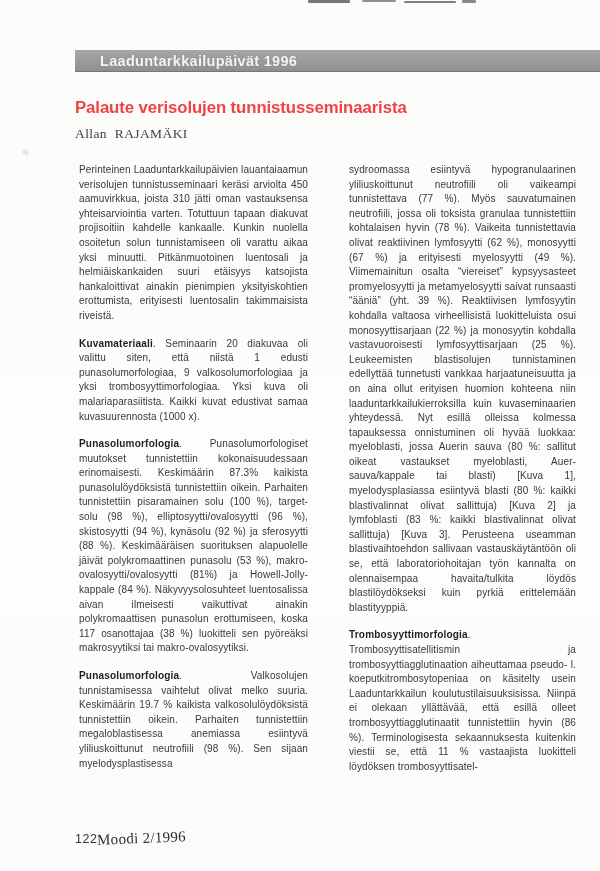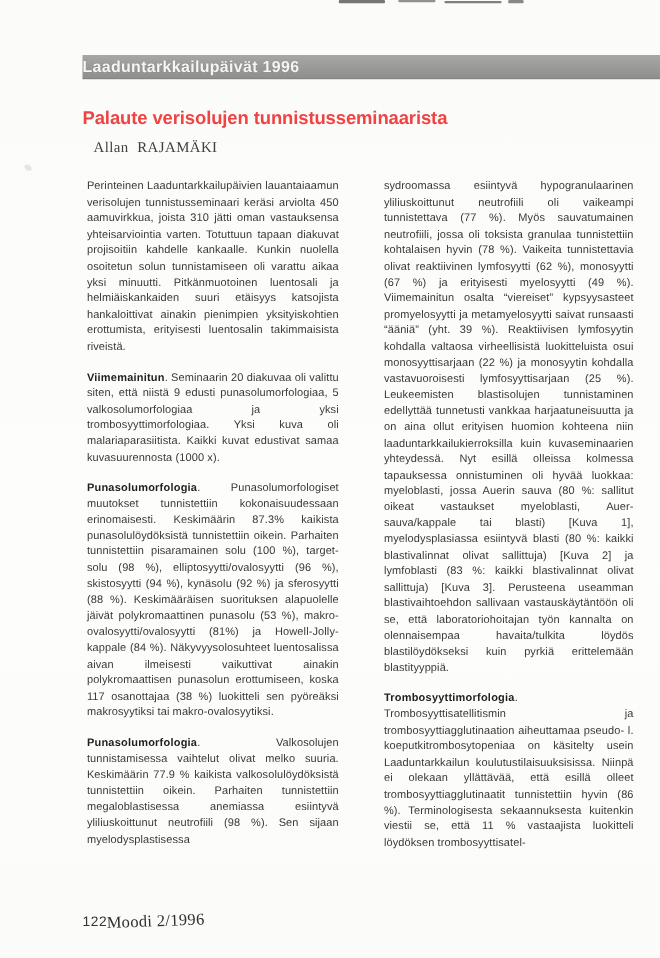--- a/index.html
+++ b/index.html
@@ -19,39 +19,39 @@
   .a3 { left: 404px; top: 1px; width: 52px; height: 2px; opacity: .7; }
   .a4 { left: 462px; top: 0; width: 14px; height: 3px; opacity: .65; }
   .smudge { position: absolute; left: 22px; top: 150px; width: 7px; height: 5px;
     background: #bdbdb8; opacity: .35; border-radius: 50%; transform: rotate(35deg); }
 
   .header-bar {
     position: absolute; left: 75px; right: 0; top: 50px; height: 22px;
     background: linear-gradient(180deg, #a7a7a5 0%, #9c9c9a 45%, #8f8f8d 100%);
     border-bottom: 1px solid #787876;
     line-height: 22px;
-    padding-left: 0;
+    padding-left: 25px;
     box-sizing: border-box;
   }
   .header-bar span {
     color: #f6f6f4;
     font-weight: bold;
     font-size: 14.5px;
     letter-spacing: 0.3px;
     text-shadow: 0 0 1px rgba(60,60,60,.4);
   }
 
   .title {
     position: absolute; left: 75px; top: 98px;
     margin: 0;
     font-size: 16.8px; font-weight: bold; color: #ef4444;
     letter-spacing: -0.1px;
   }
   .author {
-    position: absolute; left: 85px; top: 126px;
+    position: absolute; left: 75px; top: 126px;
     font-family: "Liberation Serif", serif;
     font-size: 13.5px; color: #3f3f3f;
     word-spacing: 4px;
     letter-spacing: 0.4px;
   }
 
   .columns {
     position: absolute; left: 75px; top: 163px; width: 501px;
     display: flex; gap: 37px;
   }
@@ -96,23 +96,23 @@
     <span>Laaduntarkkailupäivät 1996</span>
   </div>
 
   <h1 class="title">Palaute verisolujen tunnistusseminaarista</h1>
   <div class="author">Allan RAJAMÄKI</div>
 
   <div class="columns">
 
     <div class="col col-left">
       <p class="para"><strong class="runin"></strong><span>Perinteinen Laaduntarkkailupäivien lauantaiaamun verisolujen tunnistusseminaari keräsi arviolta 450 aamuvirkkua, joista 310 jätti oman vastauksensa yhteisarviointia varten. Totuttuun tapaan diakuvat projisoitiin kahdelle kankaalle. Kunkin nuolella osoitetun solun tunnistamiseen oli varattu aikaa yksi minuutti. Pitkänmuotoinen luentosali ja helmiäiskankaiden suuri etäisyys katsojista hankaloittivat ainakin pienimpien yksityiskohtien erottumista, erityisesti luentosalin takimmaisista riveistä.</span></p>
-      <p class="para"><strong class="runin">Viimemainitun</strong><span>. Seminaarin 20 diakuvaa oli valittu siten, että niistä 9 edusti punasolumorfologiaa, 5 valkosolumorfologiaa ja yksi trombosyyttimorfologiaa. Yksi kuva oli malariaparasiitista. Kaikki kuvat edustivat samaa kuvasuurennosta (1000 x).</span></p>
+      <p class="para"><strong class="runin">Kuvamateriaali</strong><span>. Seminaarin 20 diakuvaa oli valittu siten, että niistä 1 edusti punasolumorfologiaa, 9 valkosolumorfologiaa ja yksi trombosyyttimorfologiaa. Yksi kuva oli malariaparasiitista. Kaikki kuvat edustivat samaa kuvasuurennosta (1000 x).</span></p>
       <p class="para"><strong class="runin">Punasolumorfologia</strong><span>. Punasolumorfologiset muutokset tunnistettiin kokonaisuudessaan erinomaisesti. Keskimäärin 87.3% kaikista punasolulöydöksistä tunnistettiin oikein. Parhaiten tunnistettiin pisaramainen solu (100 %), target-solu (98 %), elliptosyytti/ovalosyytti (96 %), skistosyytti (94 %), kynäsolu (92 %) ja sferosyytti (88 %). Keskimääräisen suorituksen alapuolelle jäivät polykromaattinen punasolu (53 %), makro-ovalosyytti/ovalosyytti (81%) ja Howell-Jolly-kappale (84 %). Näkyvyysolosuhteet luentosalissa aivan ilmeisesti vaikuttivat ainakin polykromaattisen punasolun erottumiseen, koska 117 osanottajaa (38 %) luokitteli sen pyöreäksi makrosyytiksi tai makro-ovalosyytiksi.</span></p>
-      <p class="para"><strong class="runin">Punasolumorfologia</strong><span>. Valkosolujen tunnistamisessa vaihtelut olivat melko suuria. Keskimäärin 77.9 % kaikista valkosolulöydöksistä tunnistettiin oikein. Parhaiten tunnistettiin megaloblastisessa anemiassa esiintyvä yliliuskoittunut neutrofiili (98 %). Sen sijaan myelodysplastisessa</span></p>
+      <p class="para"><strong class="runin">Punasolumorfologia</strong><span>. Valkosolujen tunnistamisessa vaihtelut olivat melko suuria. Keskimäärin 19.7 % kaikista valkosolulöydöksistä tunnistettiin oikein. Parhaiten tunnistettiin megaloblastisessa anemiassa esiintyvä yliliuskoittunut neutrofiili (98 %). Sen sijaan myelodysplastisessa</span></p>
     </div>
 
     <div class="col col-right">
       <p class="para"><strong class="runin"></strong><span>sydroomassa esiintyvä hypogranulaarinen yliliuskoittunut neutrofiili oli vaikeampi tunnistettava (77 %). Myös sauvatumainen neutrofiili, jossa oli toksista granulaa tunnistettiin kohtalaisen hyvin (78 %). Vaikeita tunnistettavia olivat reaktiivinen lymfosyytti (62 %), monosyytti (67 %) ja erityisesti myelosyytti (49 %). Viimemainitun osalta “viereiset” kypsyysasteet promyelosyytti ja metamyelosyytti saivat runsaasti “ääniä” (yht. 39 %). Reaktiivisen lymfosyytin kohdalla valtaosa virheellisistä luokitteluista osui monosyyttisarjaan (22 %) ja monosyytin kohdalla vastavuoroisesti lymfosyyttisarjaan (25 %). Leukeemisten blastisolujen tunnistaminen edellyttää tunnetusti vankkaa harjaatuneisuutta ja on aina ollut erityisen huomion kohteena niin laaduntarkkailukierroksilla kuin kuvaseminaarien yhteydessä. Nyt esillä olleissa kolmessa tapauksessa onnistuminen oli hyvää luokkaa: myeloblasti, jossa Auerin sauva (80 %: sallitut oikeat vastaukset myeloblasti, Auer-sauva/kappale tai blasti) [Kuva 1], myelodysplasiassa esiintyvä blasti (80 %: kaikki blastivalinnat olivat sallittuja) [Kuva 2] ja lymfoblasti (83 %: kaikki blastivalinnat olivat sallittuja) [Kuva 3]. Perusteena useamman blastivaihtoehdon sallivaan vastauskäytäntöön oli se, että laboratoriohoitajan työn kannalta on olennaisempaa havaita/tulkita löydös blastilöydökseksi kuin pyrkiä erittelemään blastityyppiä.</span></p>
       <p class="para"><strong class="runin">Trombosyyttimorfologia</strong><span>. Trombosyyttisatellitismin ja trombosyyttiagglutinaation aiheuttamaa pseudo- l. koeputkitrombosytopeniaa on käsitelty usein Laaduntarkkailun koulutustilaisuuksisissa. Niinpä ei olekaan yllättävää, että esillä olleet trombosyyttiagglutinaatit tunnistettiin hyvin (86 %). Terminologisesta sekaannuksesta kuitenkin viestii se, että 11 % vastaajista luokitteli löydöksen trombosyyttisatel-</span></p>
     </div>
 
   </div>
 
   <div class="footer">

